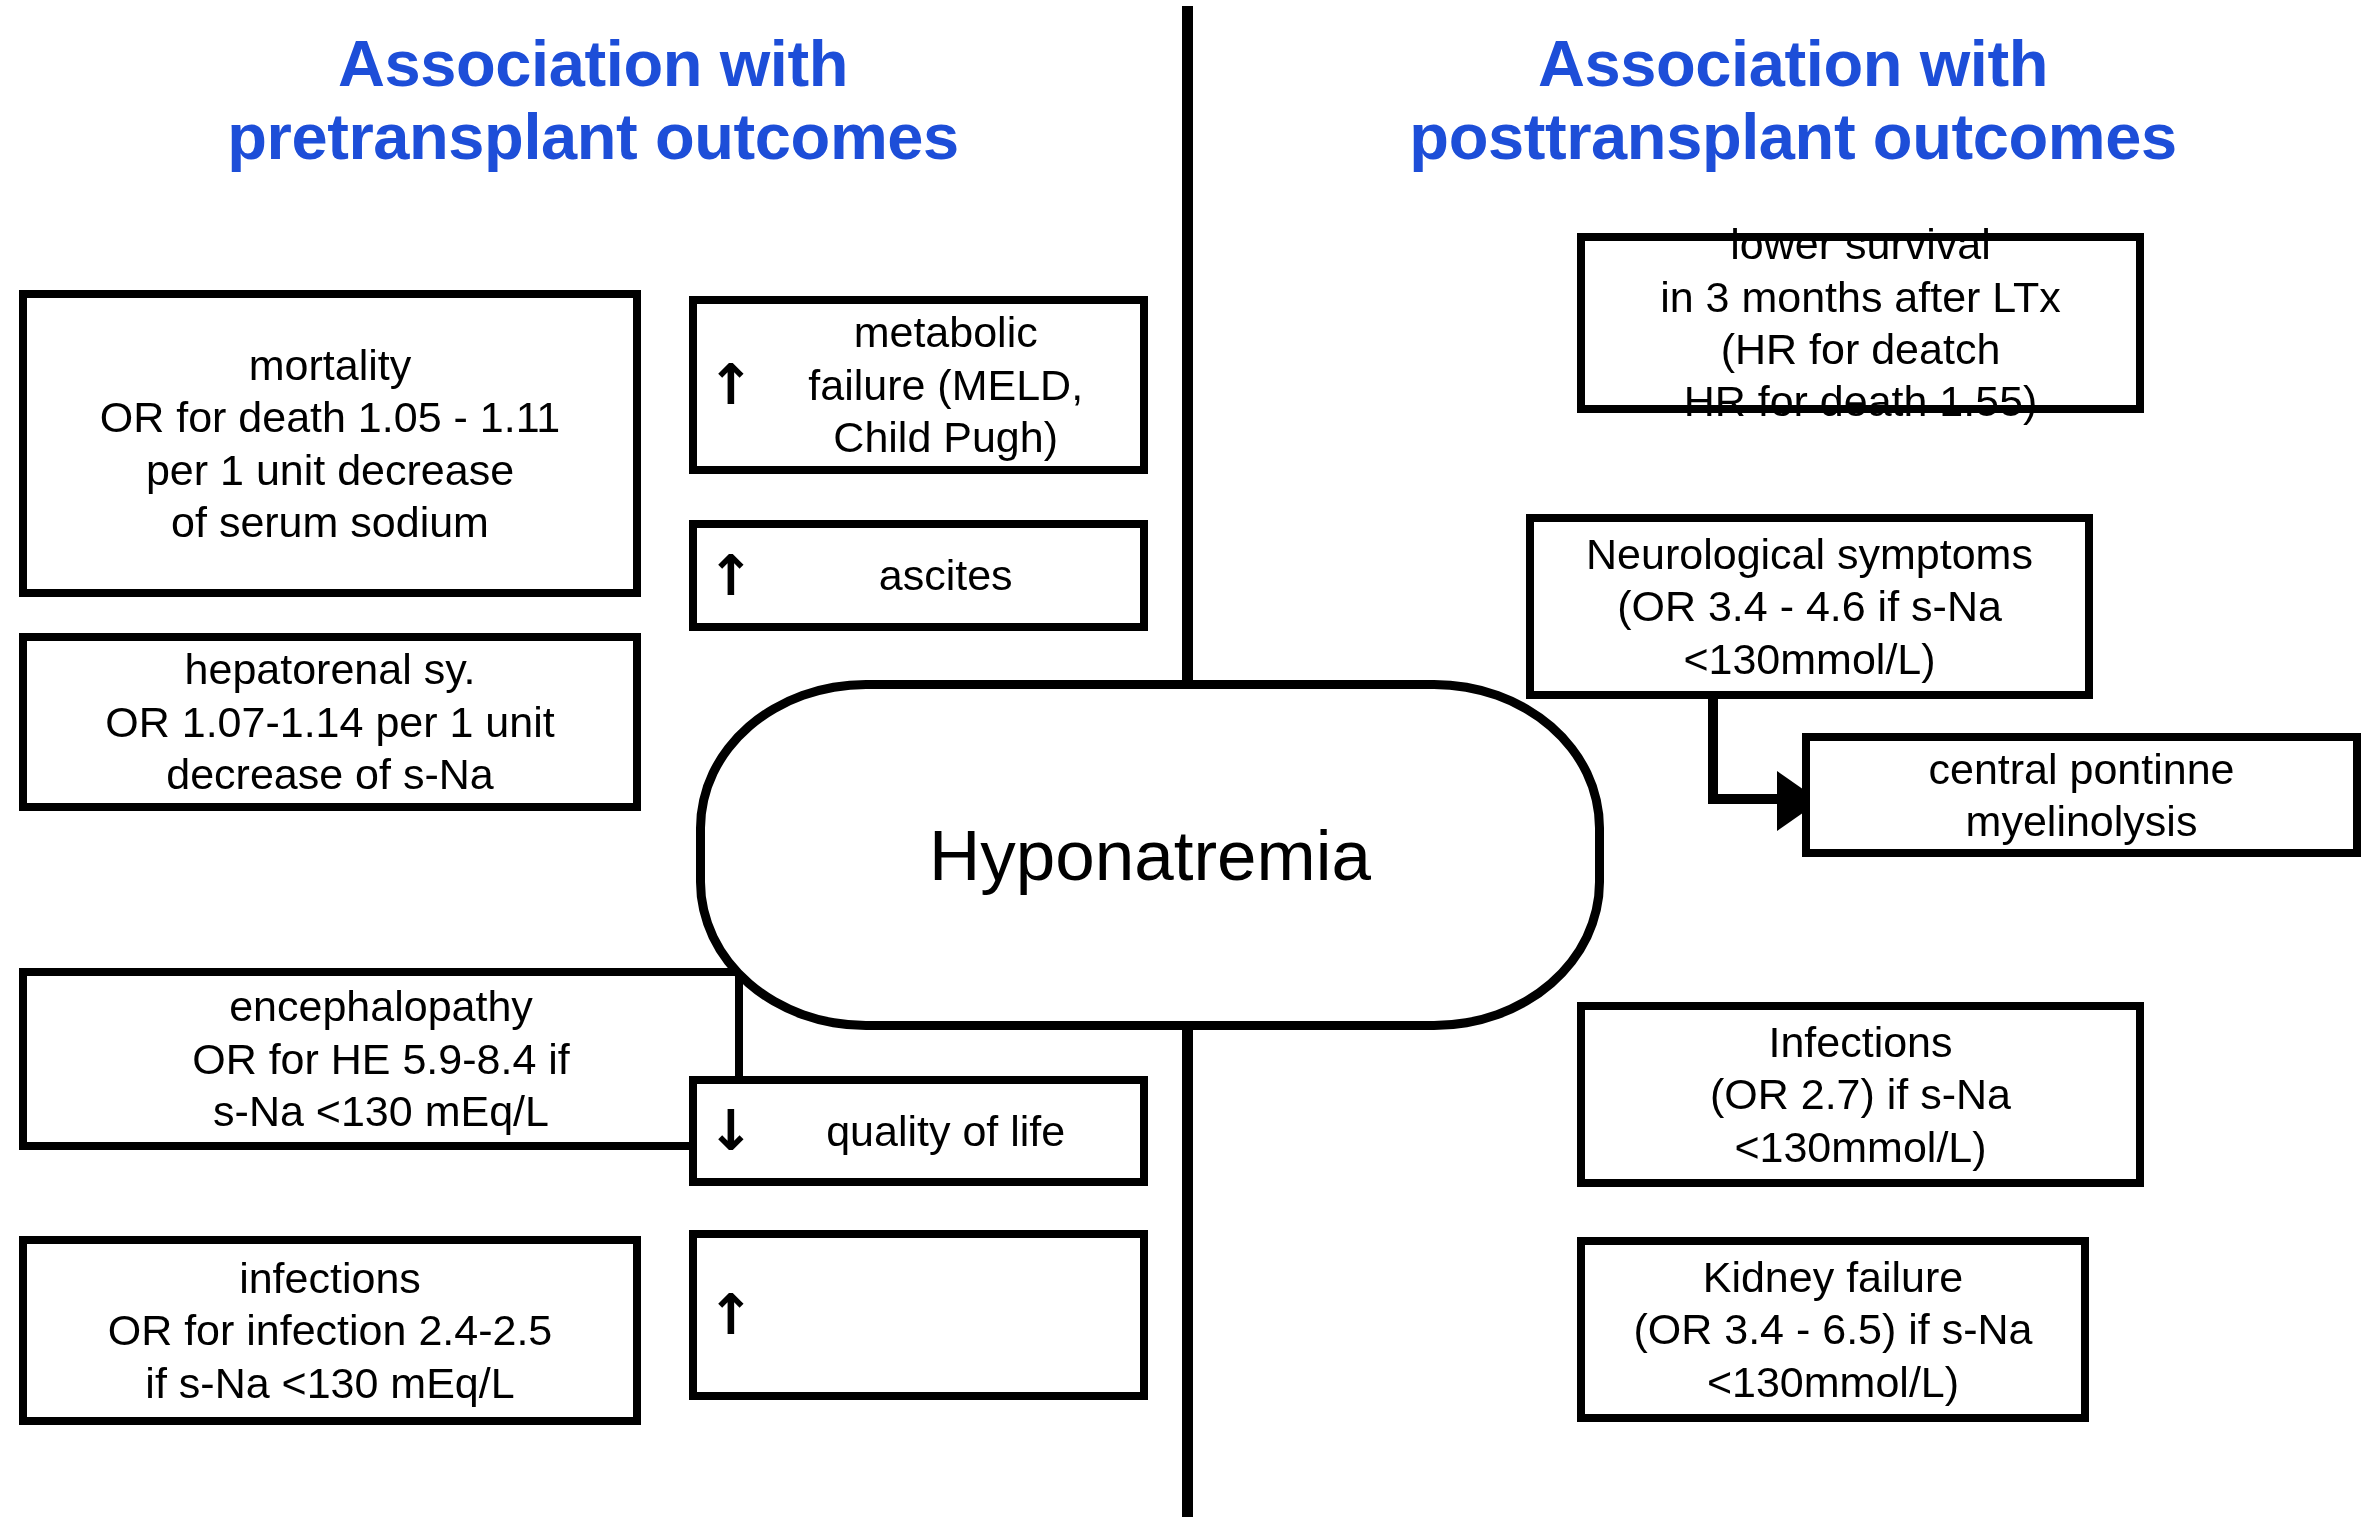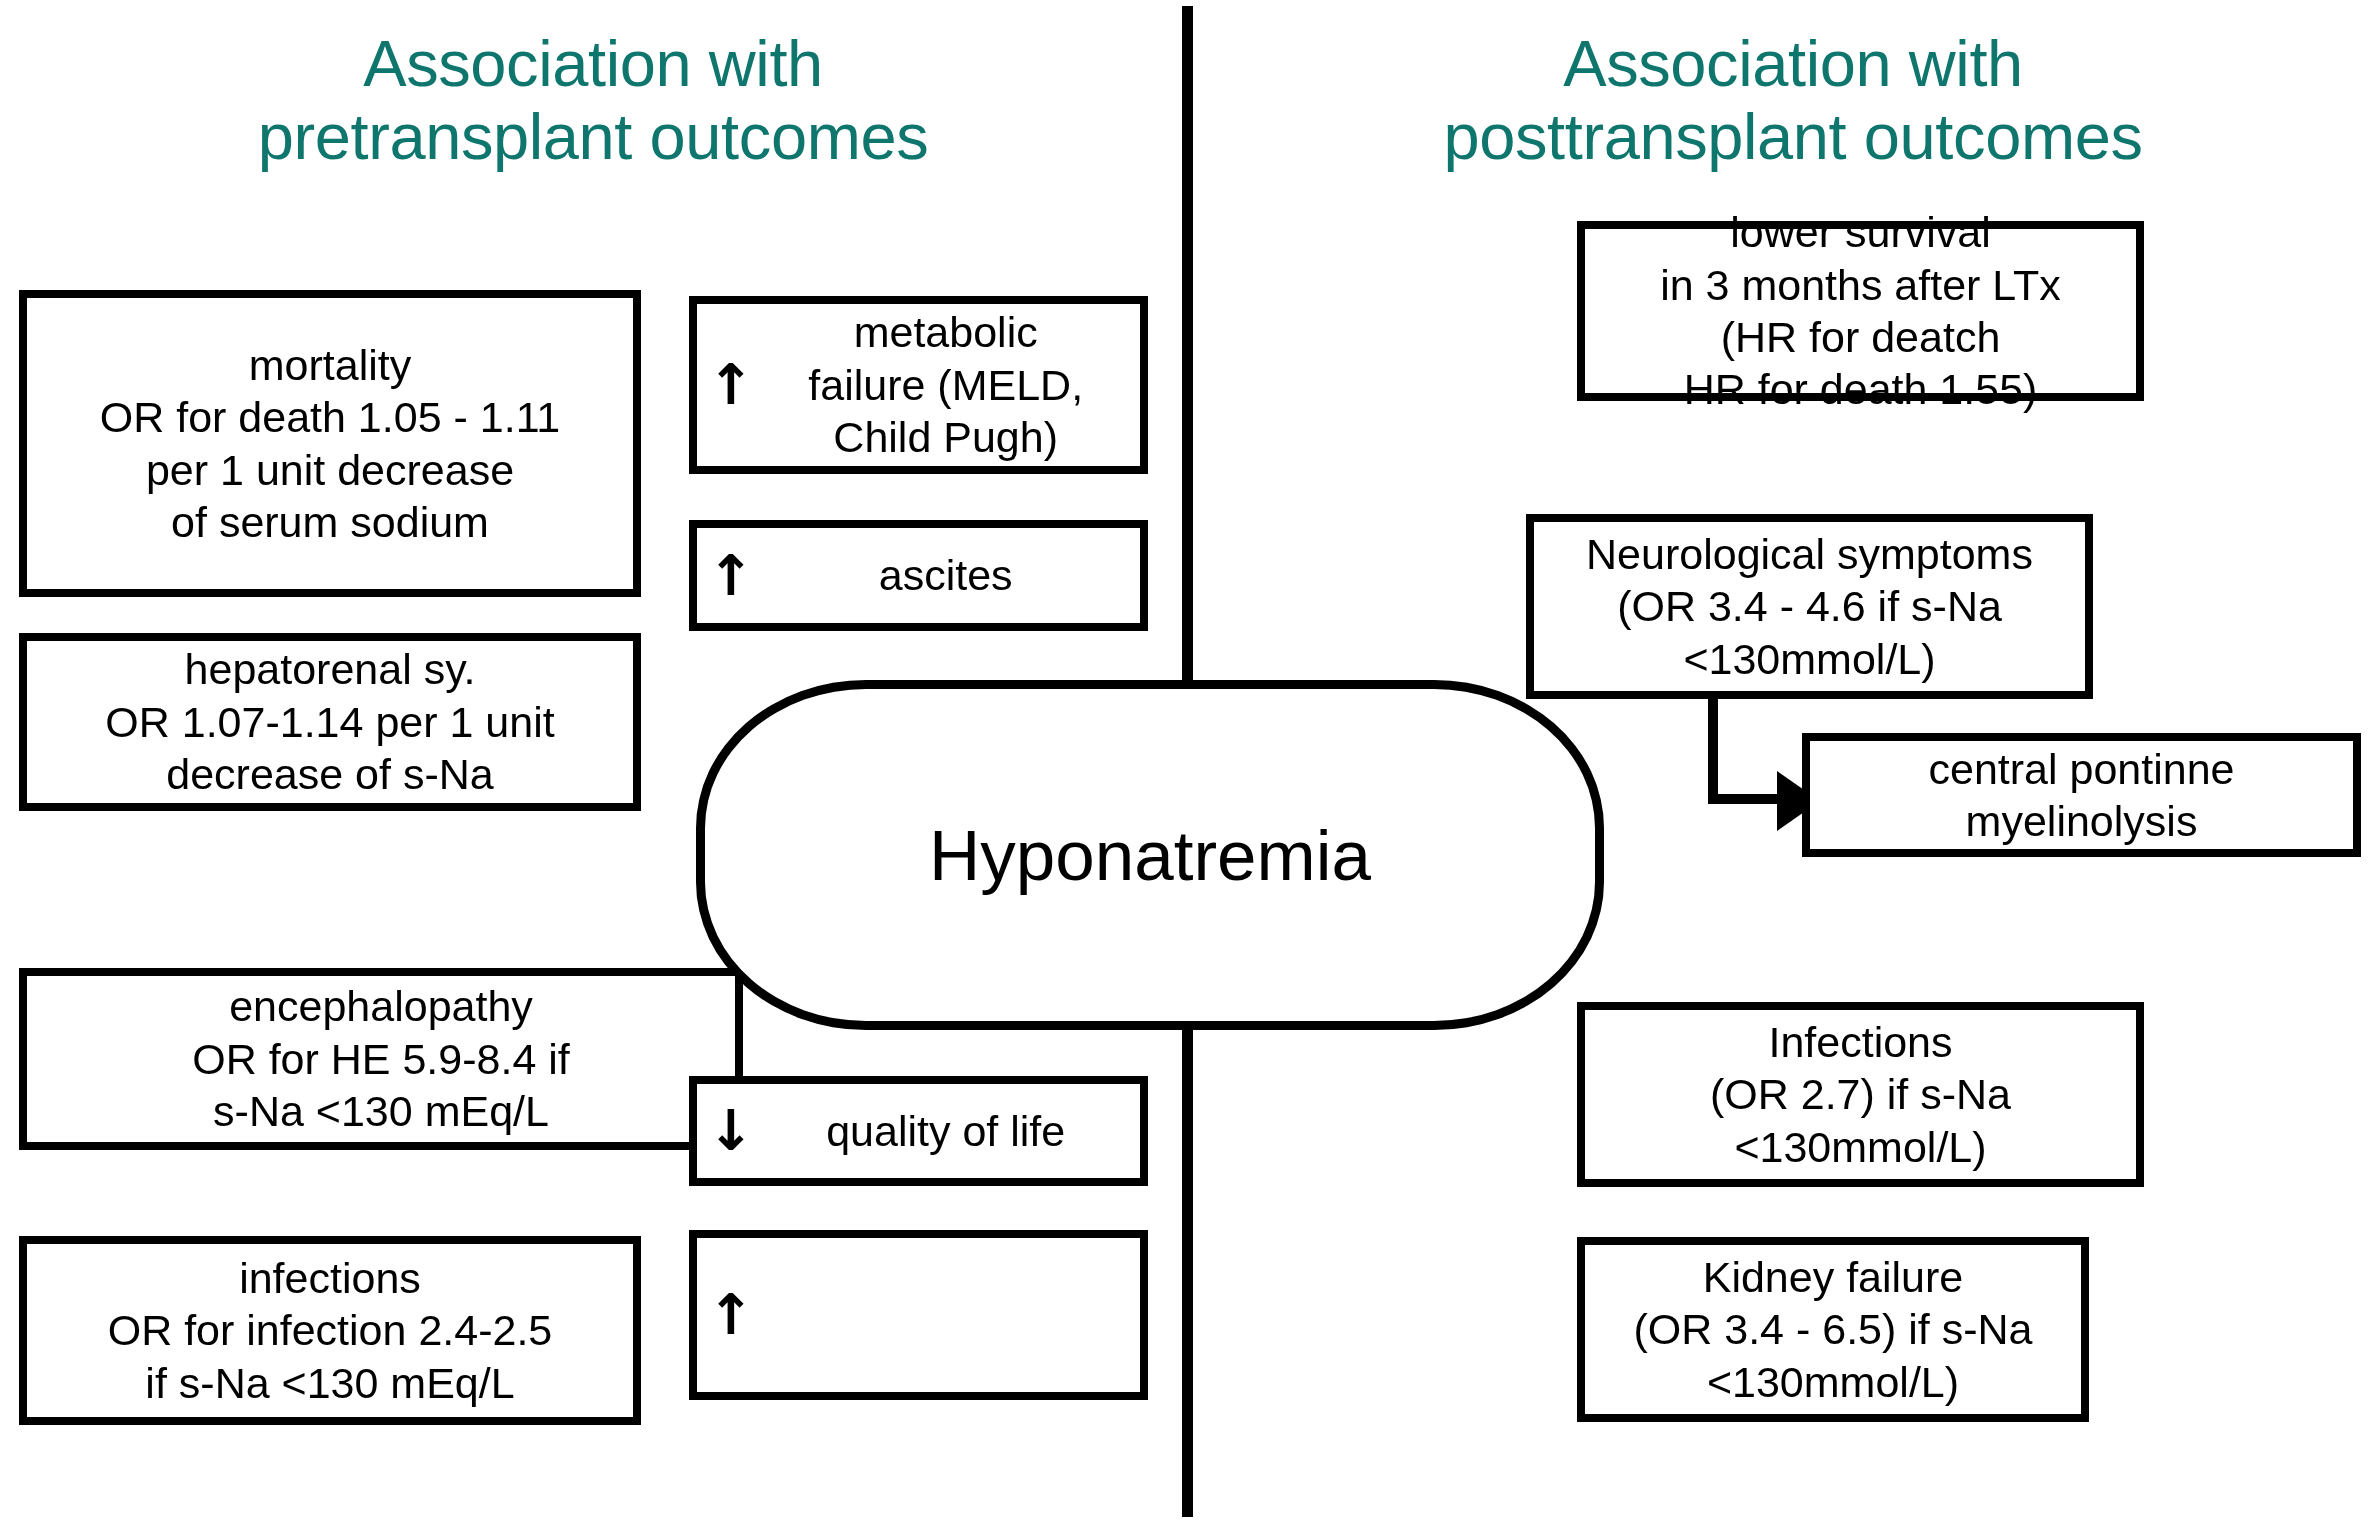--- a/index.html
+++ b/index.html
@@ -15,24 +15,24 @@
     font-family: "Liberation Sans", "DejaVu Sans", sans-serif;
     overflow: hidden;
   }
 
   
   .heading {
     position: absolute;
     text-align: center;
     font-size: 65px;
     line-height: 1.12;
-    color: #0f766e;
+    color: #1d4ed8;
     letter-spacing: -0.4px;
     white-space: pre-line;
-    font-weight: 400;
+    font-weight: 700;
   }
   #heading-left  { left: 30px;   top: 28px;  width: 1126px; }
   #heading-right { left: 1230px; top: 28px;  width: 1126px; }
 
   
   #divider {
     position: absolute;
     left: 1182px;
     top: 6px;
     width: 11px;
@@ -133,21 +133,21 @@
   #box-mortality      { left: 19px;   top: 290px;  width: 622px;  height: 307px; }
   #box-hepatorenal    { left: 19px;   top: 633px;  width: 622px;  height: 178px; }
   #box-encephalopathy { left: 19px;   top: 968px; width: 724px;  height: 182px; }
   #box-infections-pre { left: 19px;   top: 1236px; width: 622px;  height: 189px; }
 
   #box-metabolic      { left: 689px;  top: 296px;  width: 459px;  height: 178px; }
   #box-ascites        { left: 689px;  top: 520px;  width: 459px;  height: 111px; }
   #box-qol            { left: 689px;  top: 1076px; width: 459px;  height: 110px; }
   #box-shunts         { left: 689px;  top: 1230px; width: 459px;  height: 170px; }
 
-  #box-lower-survival { left: 1577px; top: 221px;  width: 567px;  height: 180px; }
+  #box-lower-survival { left: 1577px; top: 233px;  width: 567px;  height: 180px; }
   #box-neuro          { left: 1526px; top: 514px;  width: 567px;  height: 185px; }
   #box-cpm            { left: 1802px; top: 733px;  width: 559px;  height: 124px; }
   #box-infections-post{ left: 1577px; top: 1002px; width: 567px;  height: 185px; }
   #box-kidney         { left: 1577px; top: 1237px; width: 512px;  height: 185px; }
 </style>
 </head>
 <body>
 
 <div id="page">
 

